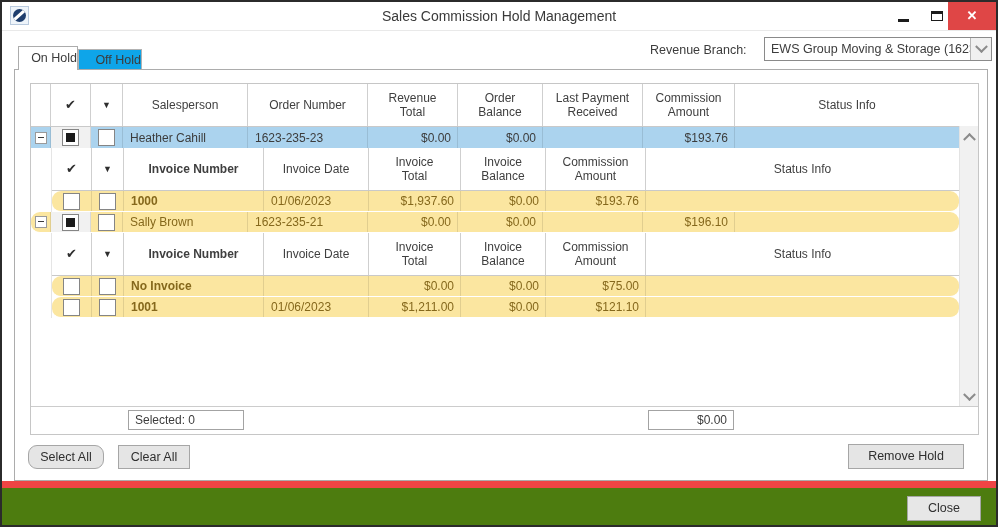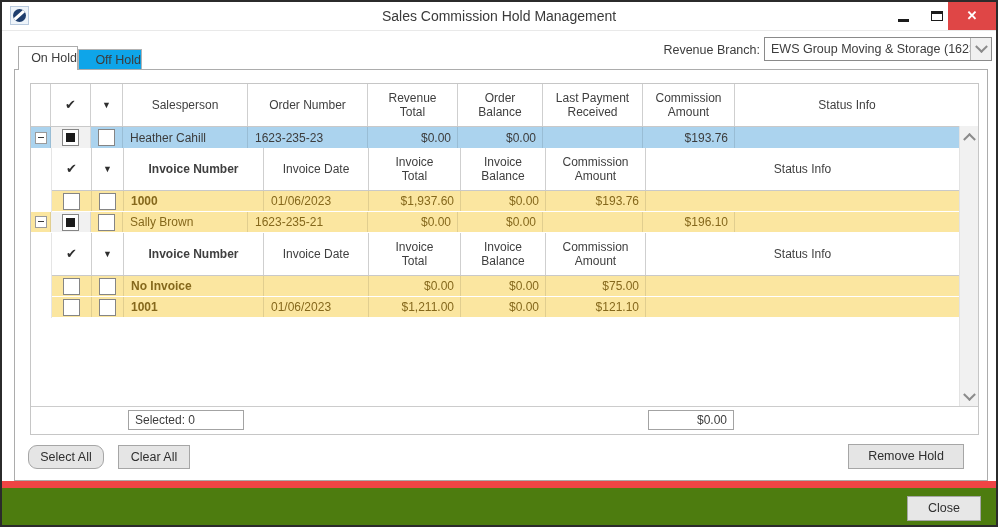--- a/index.html
+++ b/index.html
@@ -17,21 +17,21 @@
   .btn-max{right:42px;width:34px;}
   .btn-close{right:0;width:48px;background:#df4646;}
   .glyph-min{width:11px;height:3px;background:#1c1c1c;margin-top:8px;}
   .glyph-max{width:12px;height:10px;border:1px solid #1c1c1c;border-top:3px solid #1c1c1c;background:#fff;box-sizing:border-box;}
   .glyph-x{color:#fff;font-size:13px;font-weight:bold;line-height:28px;}
 
   
   .tab{position:absolute;box-sizing:border-box;font-size:12.5px;color:#3c3c3c;text-align:right;}
   .tab-on{left:16px;top:44px;width:60px;height:24px;line-height:23px;background:#fff;border:1px solid #acacac;border-bottom:none;z-index:3;}
   .tab-off{left:76px;top:47px;width:64px;height:21px;line-height:20px;background:#0ea5e9;border:1px solid #b2b2b2;border-bottom:none;z-index:1;}
-  .rb-label{position:absolute;left:648px;top:41px;width:110px;text-align:right;font-size:12.5px;color:#3c3c3c;}
+  .rb-label{position:absolute;left:648px;top:41px;width:110px;text-align:left;font-size:12.5px;color:#3c3c3c;}
   .combo{position:absolute;left:762px;top:35px;width:228px;height:24px;border:1px solid #8a8a8a;background:#fff;box-sizing:border-box;display:flex;align-items:center;}
   .combo-val{flex:1;font-size:12.5px;padding-left:6px;white-space:nowrap;overflow:hidden;}
   .combo-btn{width:20px;height:100%;background:#f0f0f0;border-left:1px solid #b5b5b5;display:flex;align-items:center;justify-content:center;}
   .chev{width:7px;height:7px;border-left:2px solid #8b8b8b;border-top:2px solid #8b8b8b;display:inline-block;}
   .chev.down{transform:rotate(225deg) translate(2px,2px);}
   .chev.up{transform:rotate(45deg) translate(2px,2px);}
 
   
   .panel{position:absolute;left:12px;top:67px;width:974px;height:412px;border:1px solid #acacac;background:#fff;box-sizing:border-box;z-index:2;}
 
@@ -44,21 +44,21 @@
   .hrow .cell{border-right:1px solid #cfcfcf;justify-content:center;text-align:center;white-space:pre-line;line-height:1.2;color:#3f3f3f;}
   .tl{padding-left:7px;justify-content:flex-start;}
   .tr{padding-right:6px;justify-content:flex-end;}
   .cc{justify-content:center;}
   .c-exp{width:20px;} .c-chk{width:40px;} .c-arr{width:32px;} .c-sp{width:125px;} .c-ord{width:120px;}
   .c-rev{width:90px;} .c-bal{width:85px;} .c-lp{width:100px;} .c-com{width:92px;} .c-st{flex:1;border-right:none !important;}
   .subgrid{margin-left:20px;border-left:1px solid rgba(0,0,0,0.10);}
   .s-chk{width:40px;} .s-arr{width:32px;} .s-inv{width:140px;font-weight:bold;} .s-date{width:105px;}
   .s-tot{width:92px;} .s-ibal{width:85px;} .s-com{width:100px;} .s-st{flex:1;border-right:none !important;}
   .g-blue{background:#abd3ee;color:#3c3c3c;}
-  .g-yel{background:#fbe6a0;color:#85681c;border-bottom:1px solid #fff;}
+  .g-yel{background:#fbe6a0;color:#85681c;border-bottom:1px solid #fff;border-radius:9px;}
   .cellsel{background:#f1f1f1;}
   .ckglyph{font-size:13px;color:#2e2e2e;}
   .arglyph{font-size:9px;color:#2e2e2e;}
   .cb{width:15px;height:15px;background:#fff;border:1px solid #858585;box-sizing:content-box;position:relative;display:inline-block;}
   .cb.filled::after{content:"";position:absolute;left:3px;top:3px;right:3px;bottom:3px;background:#1b1b1b;}
   .exp{width:12px;height:12px;border:1px solid #9a9a9a;background:#fff;position:relative;display:inline-block;box-sizing:border-box;}
   .exp::after{content:"";position:absolute;left:2px;right:2px;top:4px;height:1px;background:#3c3c3c;}
 
   .gfooter{position:absolute;left:0;right:0;bottom:0;height:27px;border-top:1px solid #cccccc;background:#fff;}
   .fbox{position:absolute;top:3px;height:20px;border:1px solid #a3a3a3;background:#fff;box-sizing:border-box;font-size:12px;line-height:18px;}

